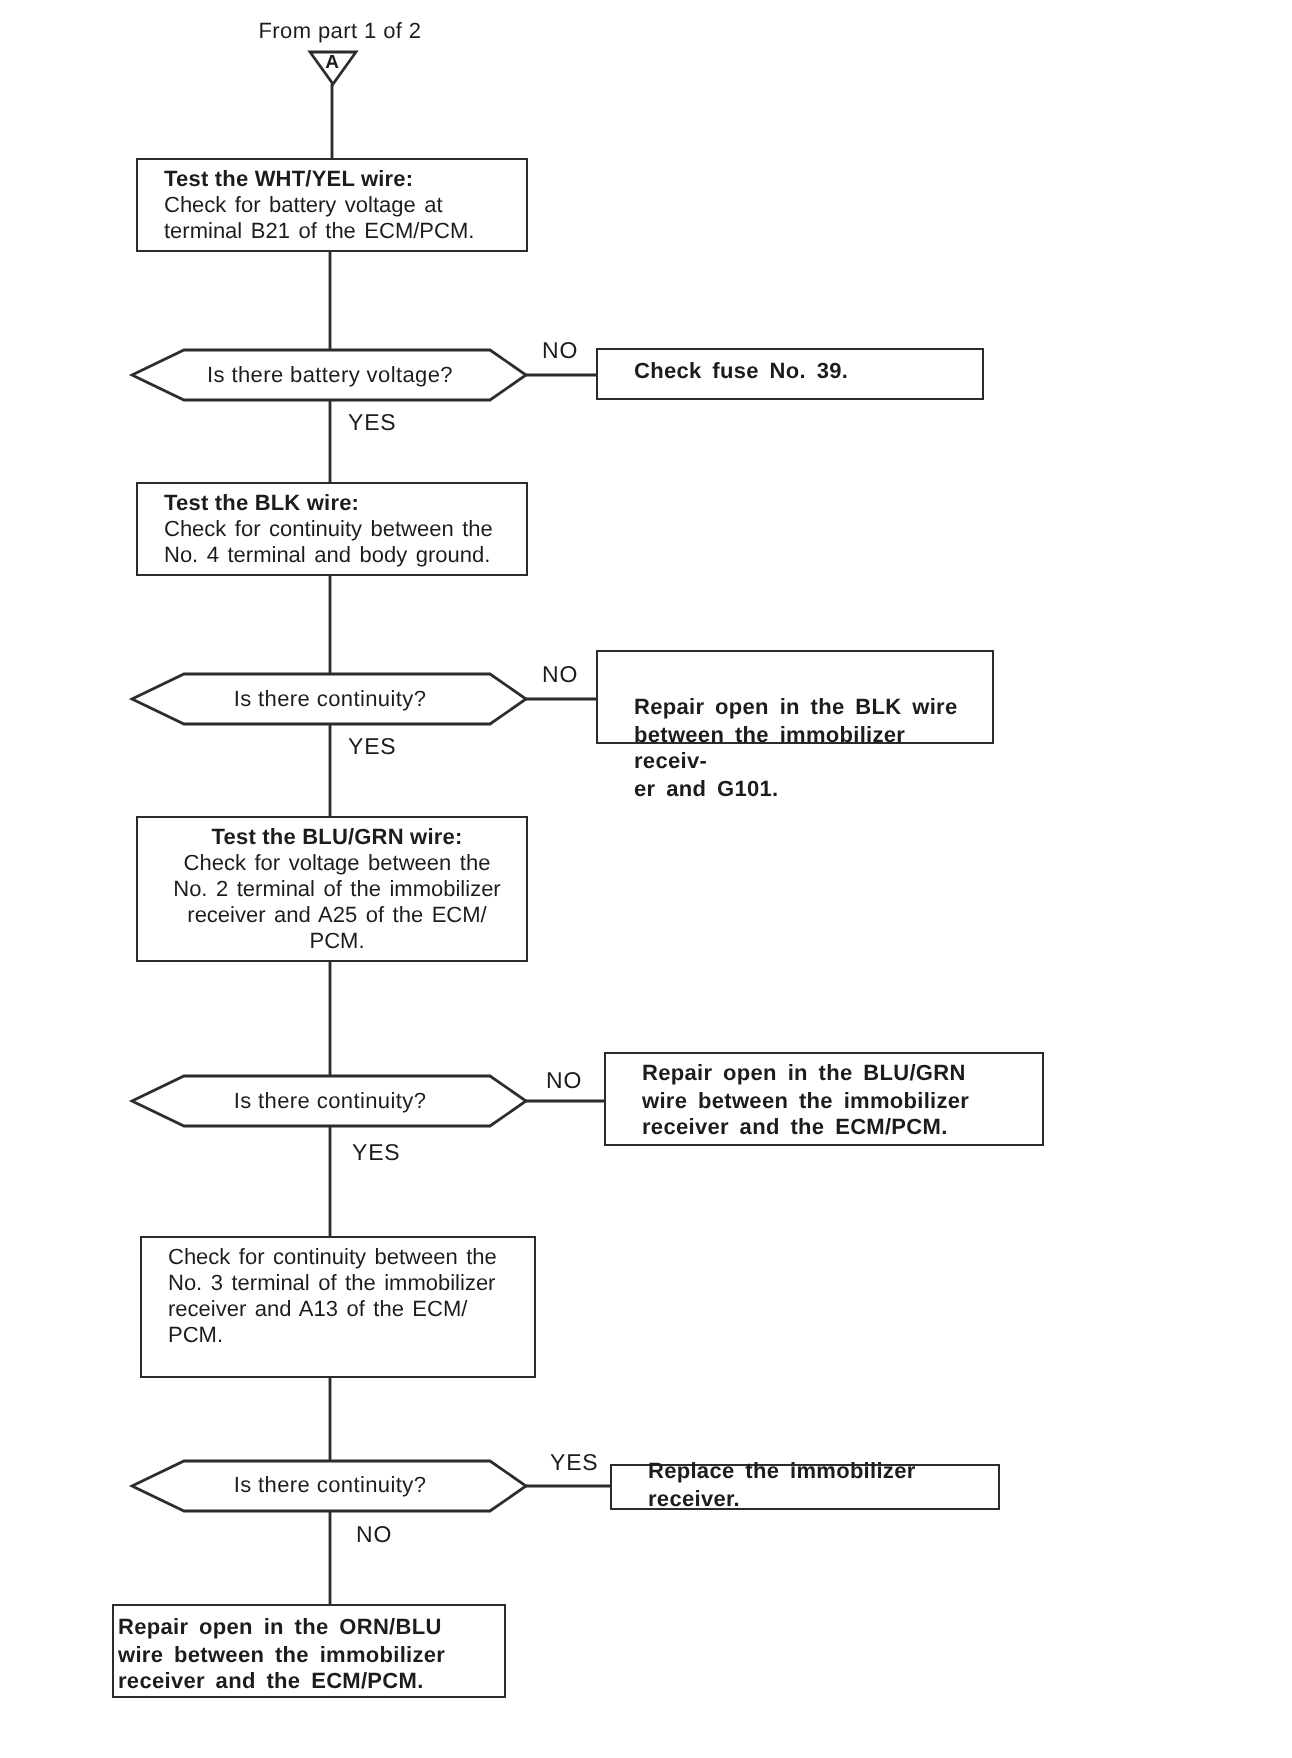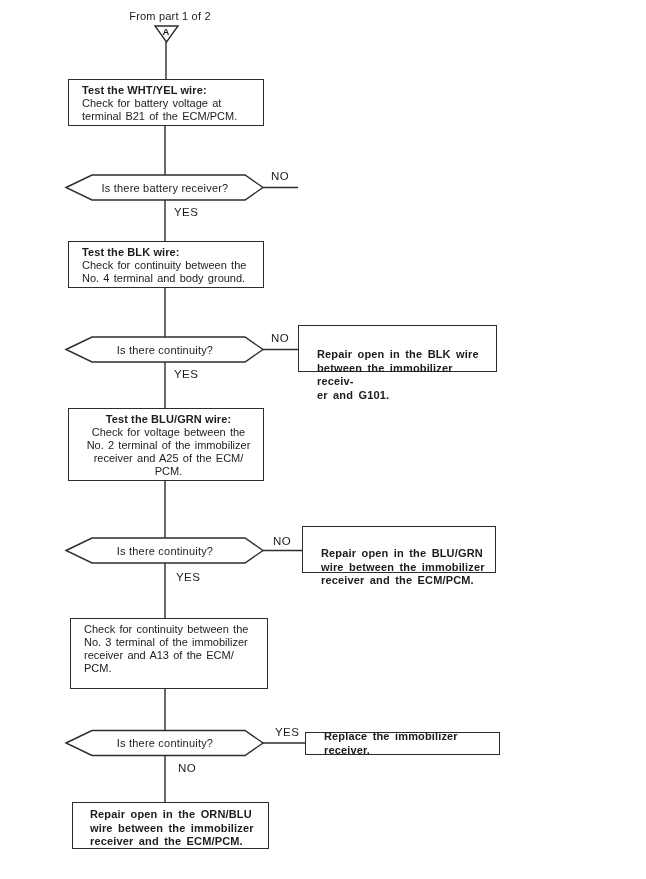--- a/index.html
+++ b/index.html
@@ -83,22 +83,25 @@
 
   <div class="abs from-label">From part 1 of 2</div>
   <div class="abs tri-letter">A</div>
 
   <div class="abs pbox" style="left:68px; top:79px; width:196px; height:47px;">
     <div class="ptitle">Test the WHT/YEL wire:</div>
     <div class="pbody">Check for battery voltage at
 terminal B21 of the ECM/PCM.</div>
   </div>
 
-  <div class="abs qtext" style="left:67px; top:176px; width:196px; height:23px;">Is there battery receiver?</div>
+  <div class="abs qtext" style="left:67px; top:176px; width:196px; height:23px;">Is there battery voltage?</div>
   <div class="abs yn" style="left:271px; top:170px;">NO</div>
+  <div class="abs abox" style="left:298px; top:174px; width:194px; height:26px;">
+    <div class="abody">Check fuse No. 39.</div>
+  </div>
   <div class="abs yn" style="left:174px; top:206px;">YES</div>
 
   <div class="abs pbox" style="left:68px; top:241px; width:196px; height:47px;">
     <div class="ptitle">Test the BLK wire:</div>
     <div class="pbody">Check for continuity between the
 No. 4 terminal and body ground.</div>
   </div>
 
   <div class="abs qtext" style="left:67px; top:338px; width:196px; height:23px;">Is there continuity?</div>
   <div class="abs yn" style="left:271px; top:332px;">NO</div>
@@ -112,40 +115,40 @@
   <div class="abs pbox" style="left:68px; top:408px; width:196px; height:73px;text-align:center;">
     <div class="ptitle">Test the BLU/GRN wire:</div>
     <div class="pbody">Check for voltage between the
 No. 2 terminal of the immobilizer
 receiver and A25 of the ECM/
 PCM.</div>
   </div>
 
   <div class="abs qtext" style="left:67px; top:539px; width:196px; height:23px;">Is there continuity?</div>
   <div class="abs yn" style="left:273px; top:535px;">NO</div>
-  <div class="abs abox" style="left:302px; top:526px; width:194px; height:47px; align-items:flex-start; padding-top:20px;">
+  <div class="abs abox" style="left:302px; top:526px; width:220px; height:47px; align-items:flex-start; padding-top:4px;">
     <div class="abody">Repair open in the BLU/GRN
 wire between the immobilizer
 receiver and the ECM/PCM.</div>
   </div>
   <div class="abs yn" style="left:176px; top:571px;">YES</div>
 
   <div class="abs pbox" style="left:70px; top:618px; width:198px; height:71px;">
     <div class="pbody">Check for continuity between the
 No. 3 terminal of the immobilizer
 receiver and A13 of the ECM/
 PCM.</div>
   </div>
 
   <div class="abs qtext" style="left:67px; top:731px; width:196px; height:23px;">Is there continuity?</div>
   <div class="abs yn" style="left:275px; top:726px;">YES</div>
   <div class="abs abox" style="left:305px; top:732px; width:195px; height:23px;">
     <div class="abody">Replace the immobilizer receiver.</div>
   </div>
   <div class="abs yn" style="left:178px; top:762px;">NO</div>
 
-  <div class="abs abox" style="left:72px; top:802px; width:197px; height:47px; align-items:flex-start; padding-top:5px; padding-left:17px;">
+  <div class="abs abox" style="left:56px; top:802px; width:197px; height:47px; align-items:flex-start; padding-top:5px; padding-left:2px;">
     <div class="abody">Repair open in the ORN/BLU
 wire between the immobilizer
 receiver and the ECM/PCM.</div>
   </div>
 
 </div>
 
 </body></html>

